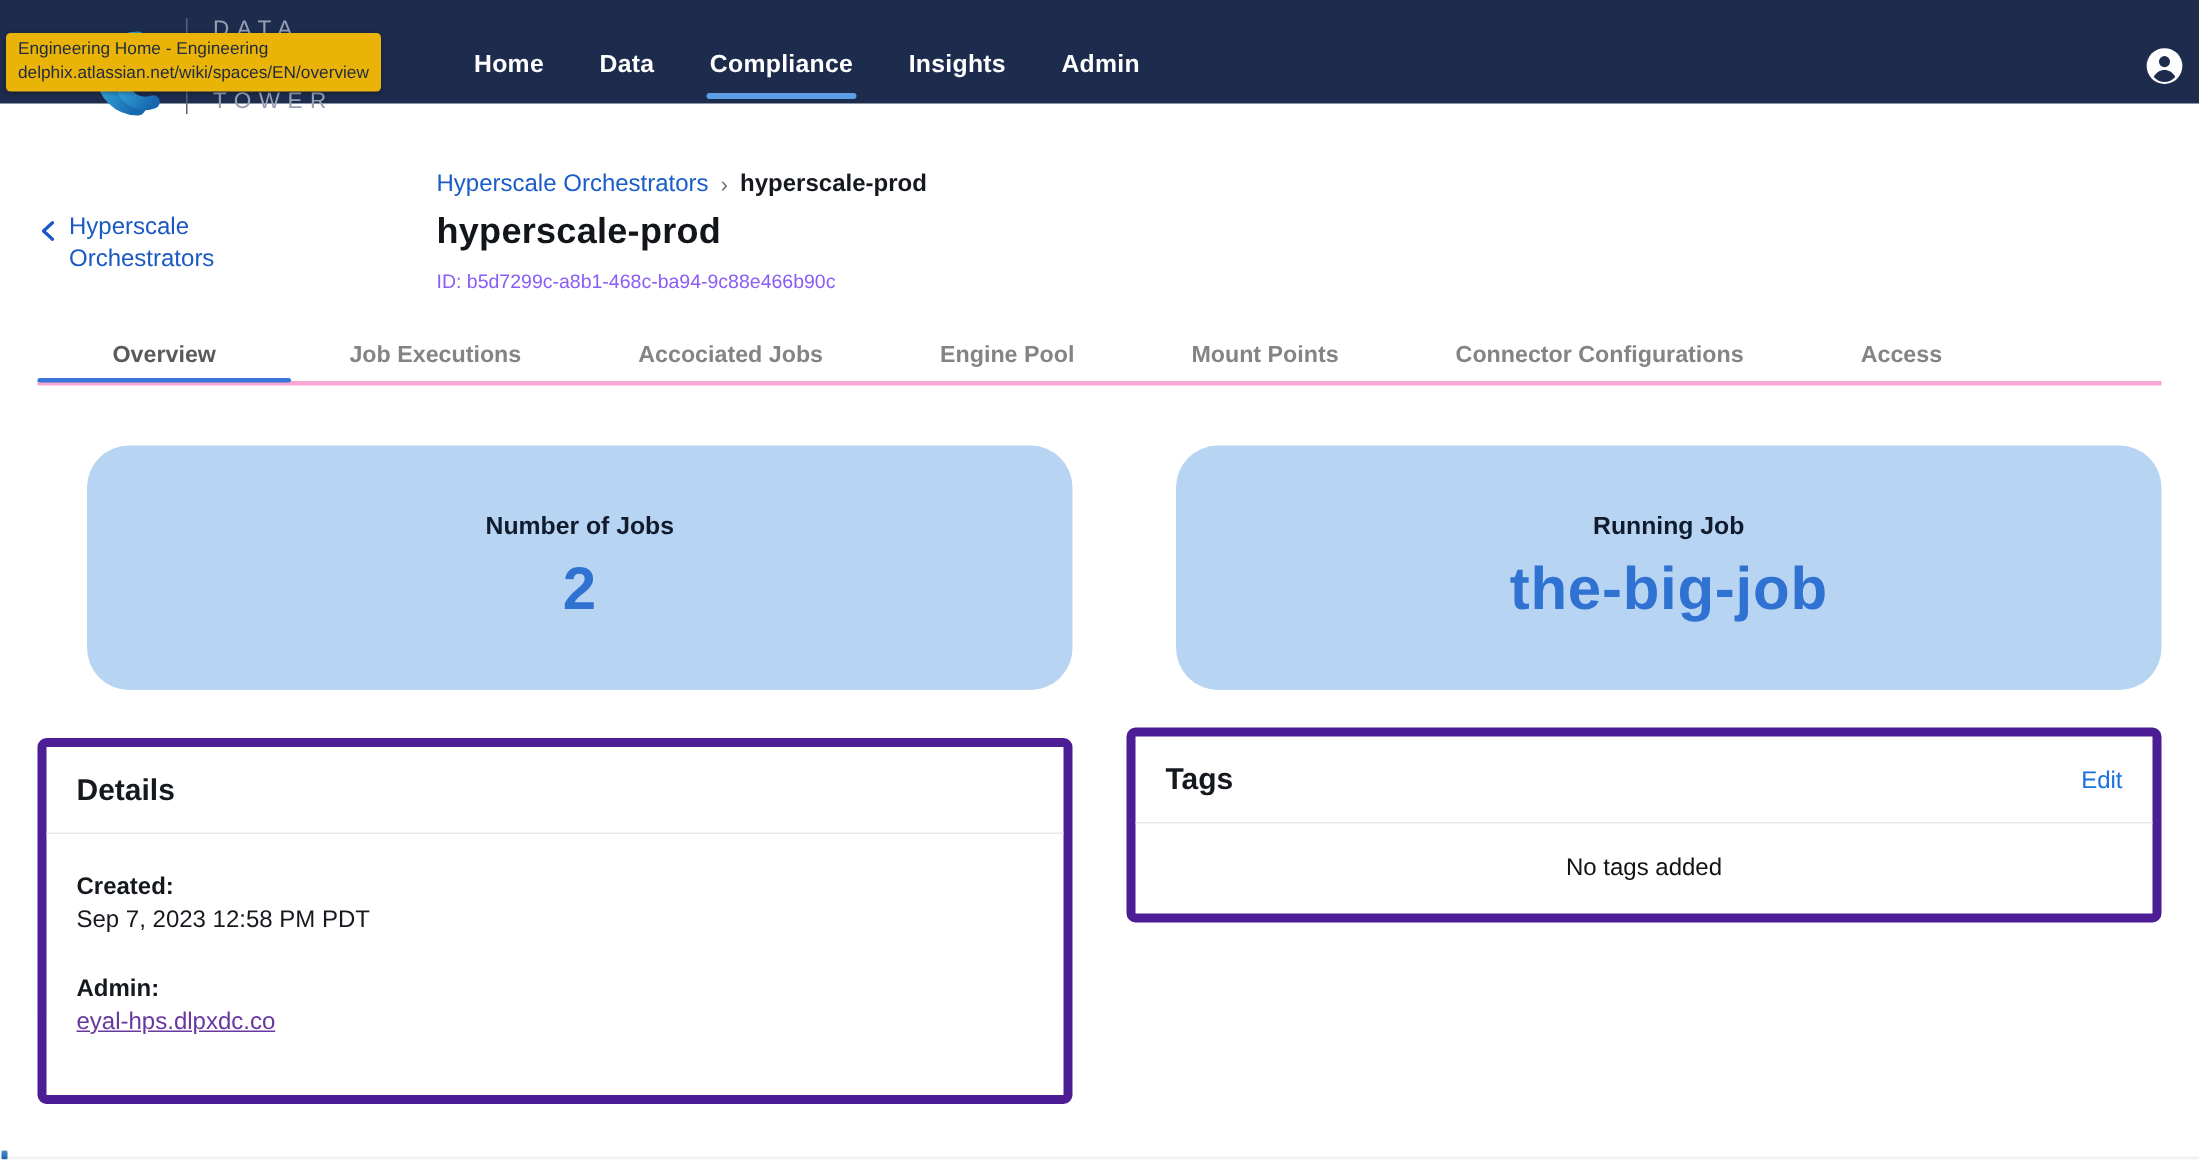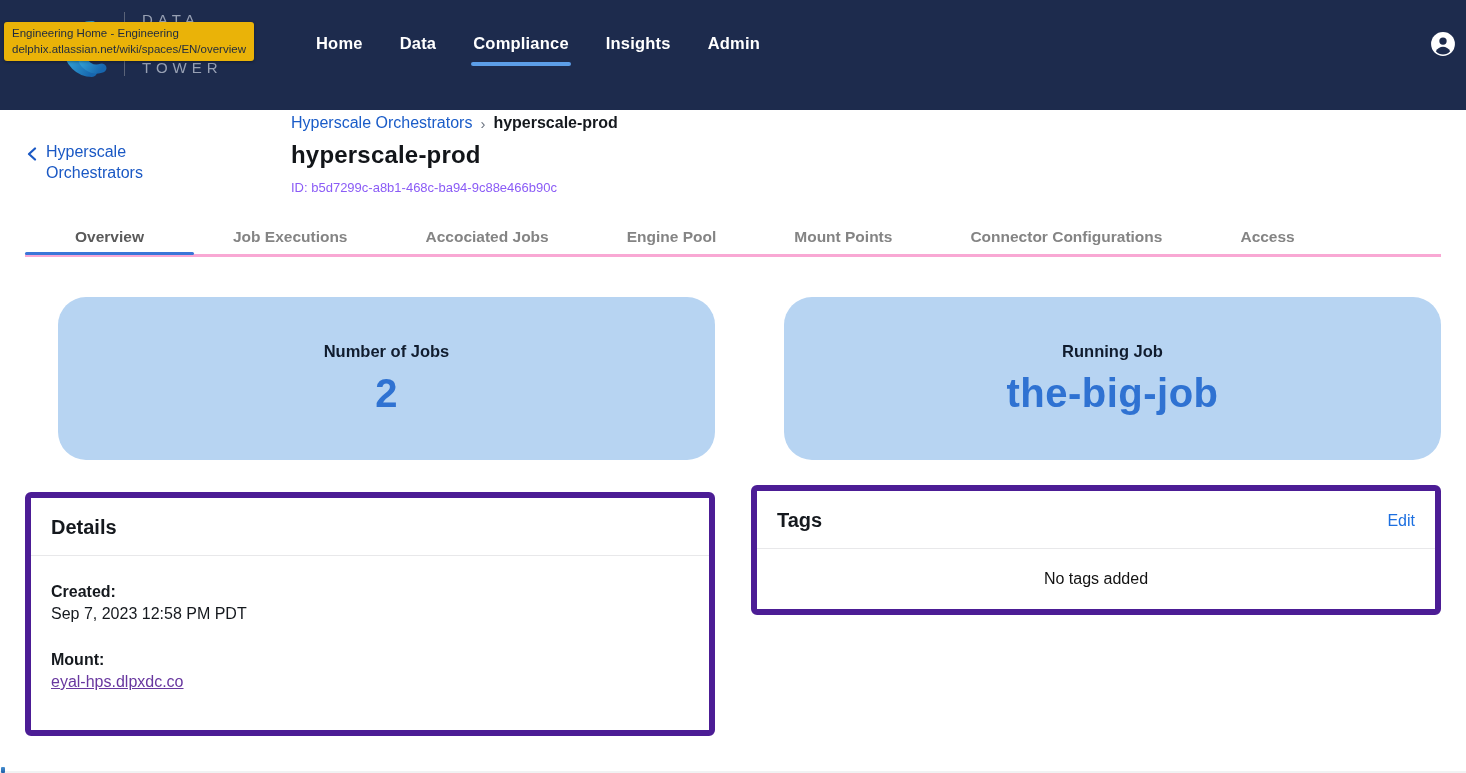--- a/index.html
+++ b/index.html
@@ -7,21 +7,21 @@
   body {
     font-family:"Liberation Sans", sans-serif;
     background:#ffffff;
     position:relative;
     overflow:hidden;
     color:#15191e;
   }
   
   .navbar {
     position:relative;
-    height:110px;
+    height:69px;
     background:#1d2b4d;
     width:100%;
   }
   .logo { position:absolute; left:56px; top:4px; width:210px; height:80px; }
   .logo-swoosh { position:absolute; left:0; top:12px; }
   .logo-sep { position:absolute; left:68px; top:8px; width:1px; height:64px; background:#5a6378; }
   .logo-text {
     position:absolute; left:86px; top:4px;
     font-size:15px; letter-spacing:5px; line-height:24px;
     color:#97a0b3; font-weight:400;
@@ -199,21 +199,21 @@
 
   <section class="panel details-panel">
     <div class="panel-header">
       <span class="panel-title">Details</span>
     </div>
     <div class="panel-divider"></div>
     <div class="details-body">
       <div class="field-label">Created:</div>
       <div>Sep 7, 2023 12:58 PM PDT</div>
       <div class="field-gap"></div>
-      <div class="field-label">Mount:</div>
+      <div class="field-label">Admin:</div>
       <div><a class="host-link">eyal-hps.dlpxdc.co</a></div>
     </div>
   </section>
 
   <section class="panel">
     <div class="panel-header">
       <span class="panel-title">Tags</span>
       <a class="edit-link">Edit</a>
     </div>
     <div class="panel-divider"></div>

